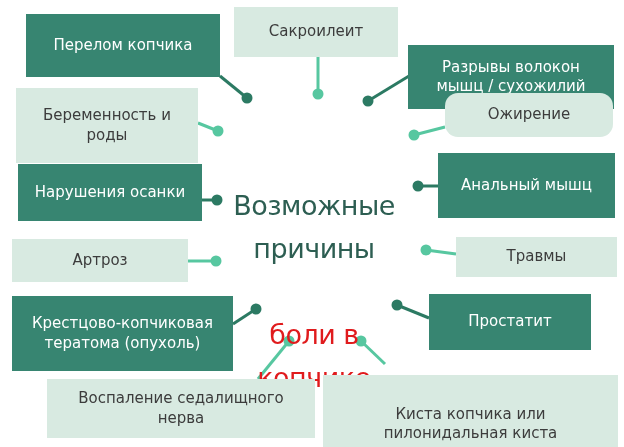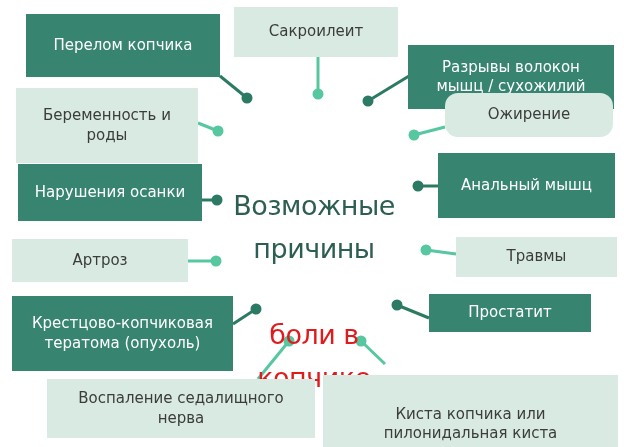--- a/index.html
+++ b/index.html
@@ -76,19 +76,19 @@
 мышц / сухожилий</span></div>
   <div class="node light" style="left:16px;  top:88px;  width:182px; height:75px;"><span>Беременность и
 роды</span></div>
   <div class="node light" style="left:445px; top:93px;  width:168px; height:44px;border-radius:13px;"><span>Ожирение</span></div>
   <div class="node dark" style="left:6px;   top:164px; width:184px; height:57px;margin-left:12px;"><span>Нарушения осанки</span></div>
   <div class="node dark" style="left:438px; top:153px; width:177px; height:65px;"><span>Анальный мышц</span></div>
   <div class="node light" style="left:12px;  top:239px; width:176px; height:43px;"><span>Артроз</span></div>
   <div class="node light" style="left:456px; top:237px; width:161px; height:40px;"><span>Травмы</span></div>
   <div class="node dark" style="left:12px;  top:296px; width:221px; height:75px;"><span>Крестцово-копчиковая
 тератома (опухоль)</span></div>
-  <div class="node dark" style="left:429px; top:294px; width:162px; height:38px;"><span>Простатит</span></div>
+  <div class="node dark" style="left:429px; top:294px; width:162px; height:56px;"><span>Простатит</span></div>
   <div class="node light" style="left:47px;  top:379px; width:268px; height:59px;"><span>Воспаление седалищного
 нерва</span></div>
   <div class="node light" style="left:323px; top:363px; width:295px; height:98px;margin-top:12px;"><span>Киста копчика или
 пилонидальная киста</span></div>
 
 </div>
 
 </body></html>

